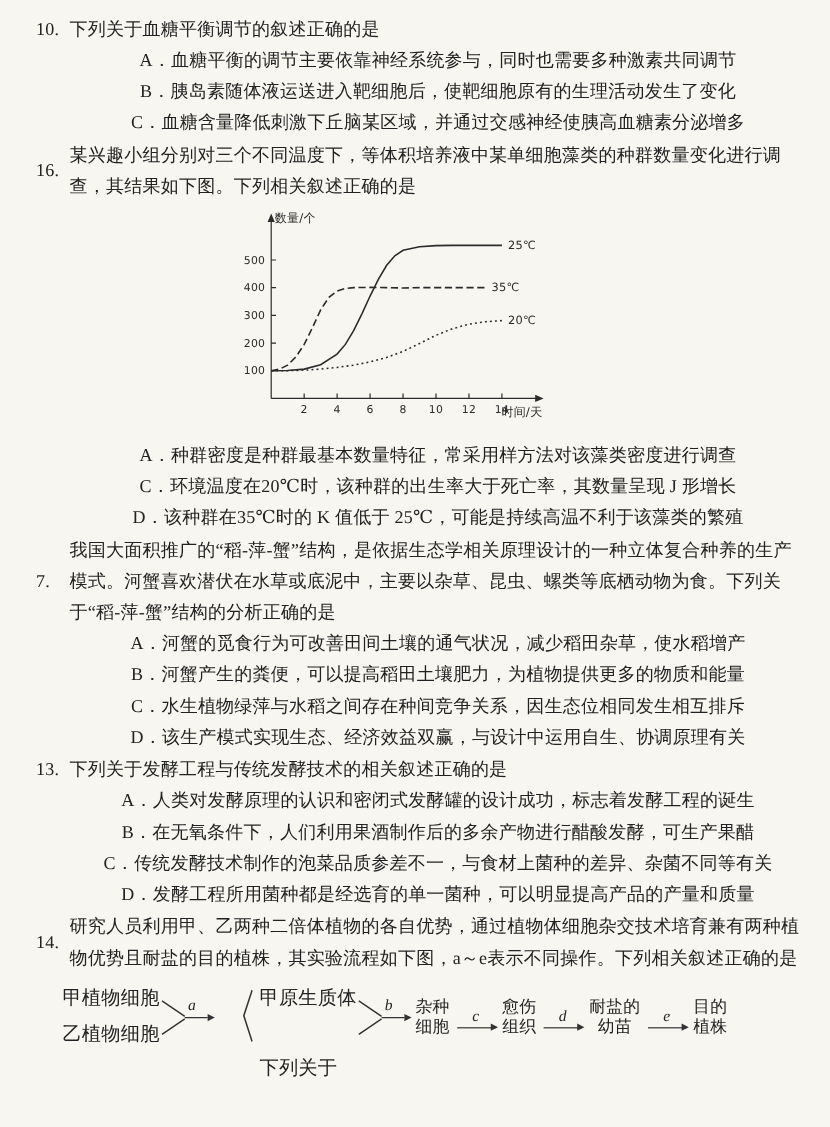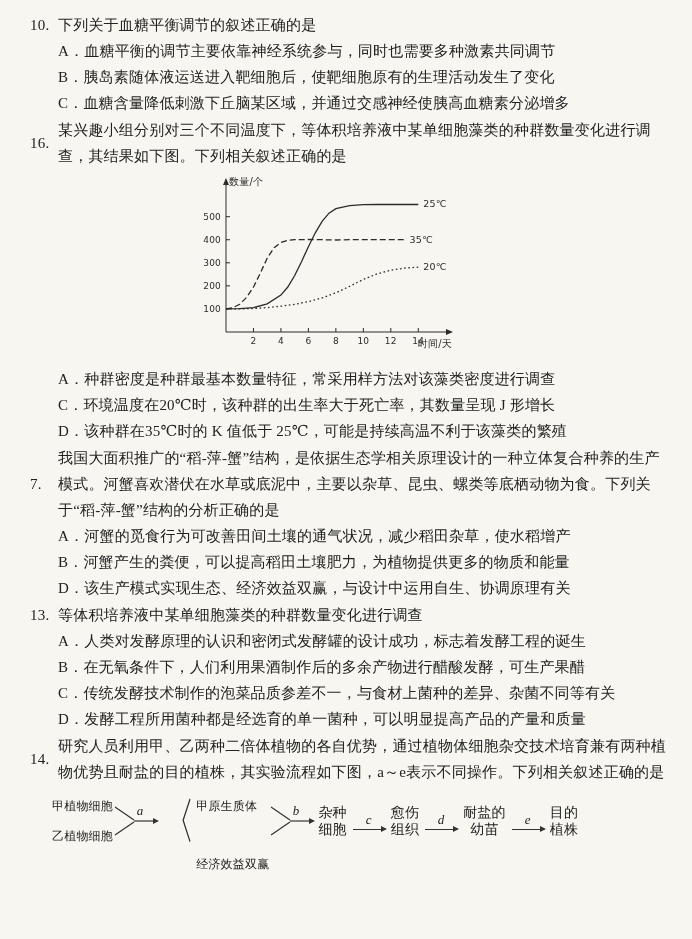--- a/index.html
+++ b/index.html
@@ -10,29 +10,29 @@
     font-family:"Liberation Serif","DejaVu Serif",serif;
     font-size:15px;
     letter-spacing:0.2px;
     overflow:hidden;
   }
   .page { padding:12px 20px 0 30px; }
   .question { margin-bottom:1px; }
   .q-row { display:flex; line-height:26px;align-items:center; }
   .q-num { flex:0 0 28px; }
   .q-stem { flex:1; }
-  .q-options { padding-left:28px; }
+  .q-options { padding-left:28px;text-align:center; }
   .option { line-height:26px; }
 
   .chart-wrap { margin:4px 0 4px 150px; }
   .chart-svg text { font-family:"DejaVu Sans","Liberation Sans",sans-serif; }
 
   .flow { display:flex; align-items:center; margin:10px 0 0 22px; }
   .flow-col { display:flex; flex-direction:column; justify-content:space-between; }
-  .flow-text { font-size:12px; line-height:22px; }
+  .flow-text { font-size:16px; line-height:22px; }
   .flow-node { text-align:center; font-size:14px; line-height:17px; margin:0 1px; }
   .bracket {
     font-size:34px; font-weight:300; color:#333;
     transform:scaleY(1.45); margin:0 1px 0 0; line-height:34px;
     font-family:"DejaVu Sans",sans-serif;
   }
   .converge-svg { display:block; }
   .converge-svg line { stroke:#333; stroke-width:1.2; }
   .converge-svg text { font-style:italic; font-size:13px; fill:#222; }
   .larrow { display:flex; flex-direction:column; align-items:center; width:42px; }
@@ -113,28 +113,29 @@
   </div>
 
   <div class="question">
     <div class="q-row">
       <span class="q-num">7.</span>
       <span class="q-stem">我国大面积推广的“稻-萍-蟹”结构，是依据生态学相关原理设计的一种立体复合种养的生产模式。河蟹喜欢潜伏在水草或底泥中，主要以杂草、昆虫、螺类等底栖动物为食。下列关于“稻-萍-蟹”结构的分析正确的是</span>
     </div>
     <div class="q-options">
       <div class="option">A．河蟹的觅食行为可改善田间土壤的通气状况，减少稻田杂草，使水稻增产</div>
       <div class="option">B．河蟹产生的粪便，可以提高稻田土壤肥力，为植物提供更多的物质和能量</div>
+      <div class="option">C．水生植物绿萍与水稻之间存在种间竞争关系，因生态位相同发生相互排斥</div>
       <div class="option">D．该生产模式实现生态、经济效益双赢，与设计中运用自生、协调原理有关</div>
     </div>
   </div>
 
   <div class="question">
     <div class="q-row">
       <span class="q-num">13.</span>
-      <span class="q-stem">等体积培养液中某单细胞藻类的种群数量变化进行调查</span>
+      <span class="q-stem">下列关于发酵工程与传统发酵技术的相关叙述正确的是</span>
     </div>
     <div class="q-options">
       <div class="option">A．人类对发酵原理的认识和密闭式发酵罐的设计成功，标志着发酵工程的诞生</div>
       <div class="option">B．在无氧条件下，人们利用果酒制作后的多余产物进行醋酸发酵，可生产果醋</div>
       <div class="option">C．传统发酵技术制作的泡菜品质参差不一，与食材上菌种的差异、杂菌不同等有关</div>
       <div class="option">D．发酵工程所用菌种都是经选育的单一菌种，可以明显提高产品的产量和质量</div>
     </div>
   </div>
 
   <div class="question">
@@ -151,21 +152,21 @@
       <svg class="converge-svg" width="48" height="48" viewBox="0 0 48 48">
         <line x1="2" y1="10" x2="21" y2="23"></line>
         <line x1="2" y1="38" x2="21" y2="25"></line>
         <line x1="21" y1="24" x2="40" y2="24"></line>
         <path d="M40 21 L46 24 L40 27 Z" fill="#333"></path>
         <text x="27" y="18" text-anchor="middle">a</text>
       </svg>
       <div class="bracket">〈</div>
       <div class="flow-col" style="height:52px;gap:36px;">
         <div class="flow-text">甲原生质体</div>
-        <div class="flow-text">经济效益双赢</div>
+        <div class="flow-text">下列关于</div>
       </div>
       <svg class="converge-svg" width="48" height="48" viewBox="0 0 48 48">
         <line x1="2" y1="10" x2="21" y2="23"></line>
         <line x1="2" y1="38" x2="21" y2="25"></line>
         <line x1="21" y1="24" x2="40" y2="24"></line>
         <path d="M40 21 L46 24 L40 27 Z" fill="#333"></path>
         <text x="27" y="18" text-anchor="middle">b</text>
       </svg>
       <div class="flow-node">
         <div>杂种</div>

